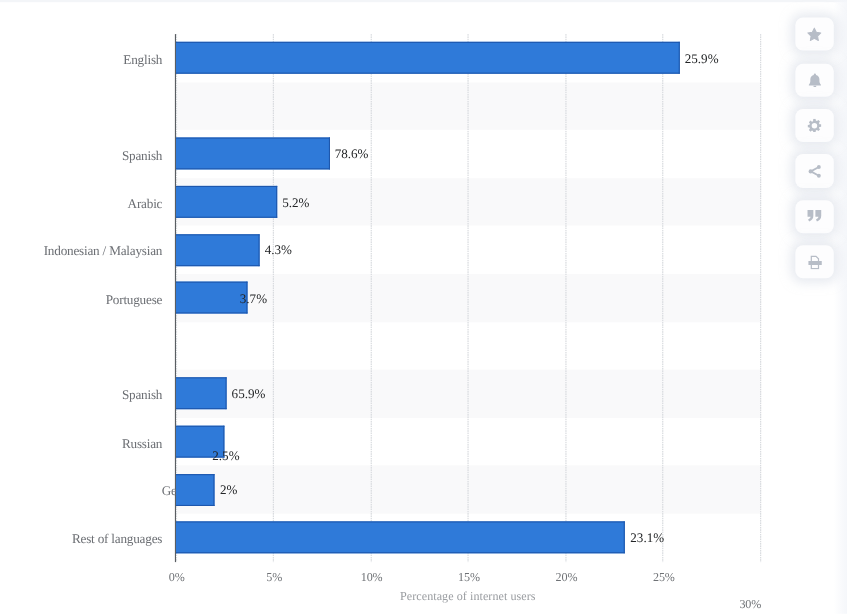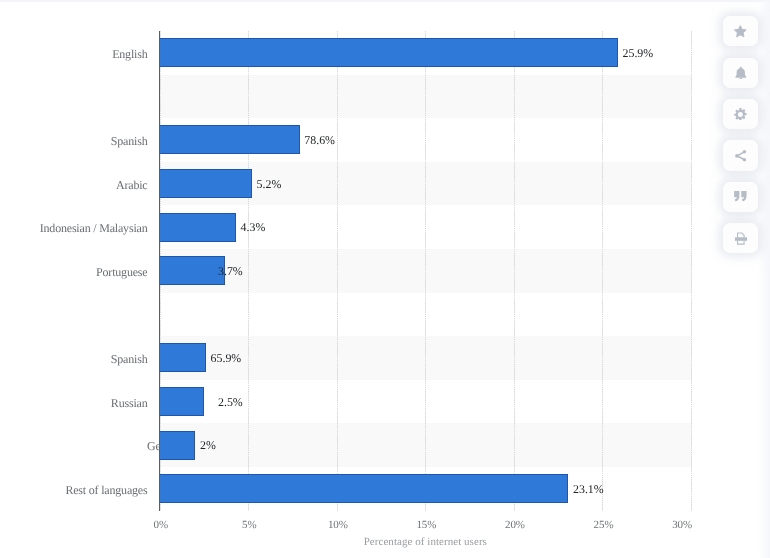--- a/index.html
+++ b/index.html
@@ -46,21 +46,21 @@
 
   .ylabel{position:absolute;right:562.5px;top:14.8px;text-align:right;
      font-size:12px;letter-spacing:-0.19px;color:#6b6e73;white-space:nowrap;
      line-height:16px;}
 
   .vlabel{position:absolute;top:13.8px;font-size:11.9px;color:#232527;
      white-space:nowrap;line-height:16px;}
 
   .xtick{position:absolute;top:518px;font-size:11px;letter-spacing:-0.1px;color:#6f7276;
      transform:translateX(-50%);white-space:nowrap;line-height:15px;}
-  .xtick.last{transform:translateX(-100%);}
+  .xtick.last{transform:translateX(-100%);margin-top:25px;}
 
   .axis-title{position:absolute;top:535px;left:425.3px;font-size:11px;letter-spacing:0.05px;
      color:#9a9da1;transform:translateX(-50%);white-space:nowrap;line-height:15px;}
 
   
   .toolbar{position:absolute;left:723.3px;top:16.2px;display:flex;flex-direction:column;gap:11.2px;}
   .tool-btn{width:34.5px;height:30.2px;border-radius:7px;background:#fdfdfe;
      box-shadow:0 0 10px 4px rgba(209,215,226,.52);
      display:flex;align-items:center;justify-content:center;cursor:pointer;}
   .tool-btn svg{display:block;}
@@ -125,21 +125,21 @@
       <div class="vlabel" style="left: 218px;">3.7%</div>
     </div>
     <div class="row" style="top: 336.2px;">
       <div class="ylabel">Spanish</div>
       <div class="bar" style="width: 45.968px; background: rgb(47, 122, 217); border-color: rgb(29, 87, 173);"></div>
       <div class="vlabel" style="left: 210.568px;">65.9%</div>
     </div>
     <div class="row" style="top: 379.8px;">
       <div class="ylabel">Russian</div>
       <div class="bar" style="width: 44.2px; background: rgb(47, 122, 217); border-color: rgb(29, 87, 173);"></div>
-      <div class="vlabel" style="left: 218px;">2.5%</div>
+      <div class="vlabel" style="left: 193px; margin-top: 12px;">2.5%</div>
     </div>
     <div class="row" style="top: 423.4px; padding-left: 37px;">
       <div class="ylabel">German</div>
       <div class="bar" style="width: 35.36px; background: rgb(47, 122, 217); border-color: rgb(29, 87, 173);"></div>
       <div class="vlabel" style="left: 199.96px;">2%</div>
     </div>
     <div class="row" style="top: 467px;">
       <div class="ylabel">Rest of languages</div>
       <div class="bar" style="width: 408.408px; background: rgb(47, 122, 217); border-color: rgb(29, 87, 173);"></div>
       <div class="vlabel" style="left: 573.008px;">23.1%</div>

